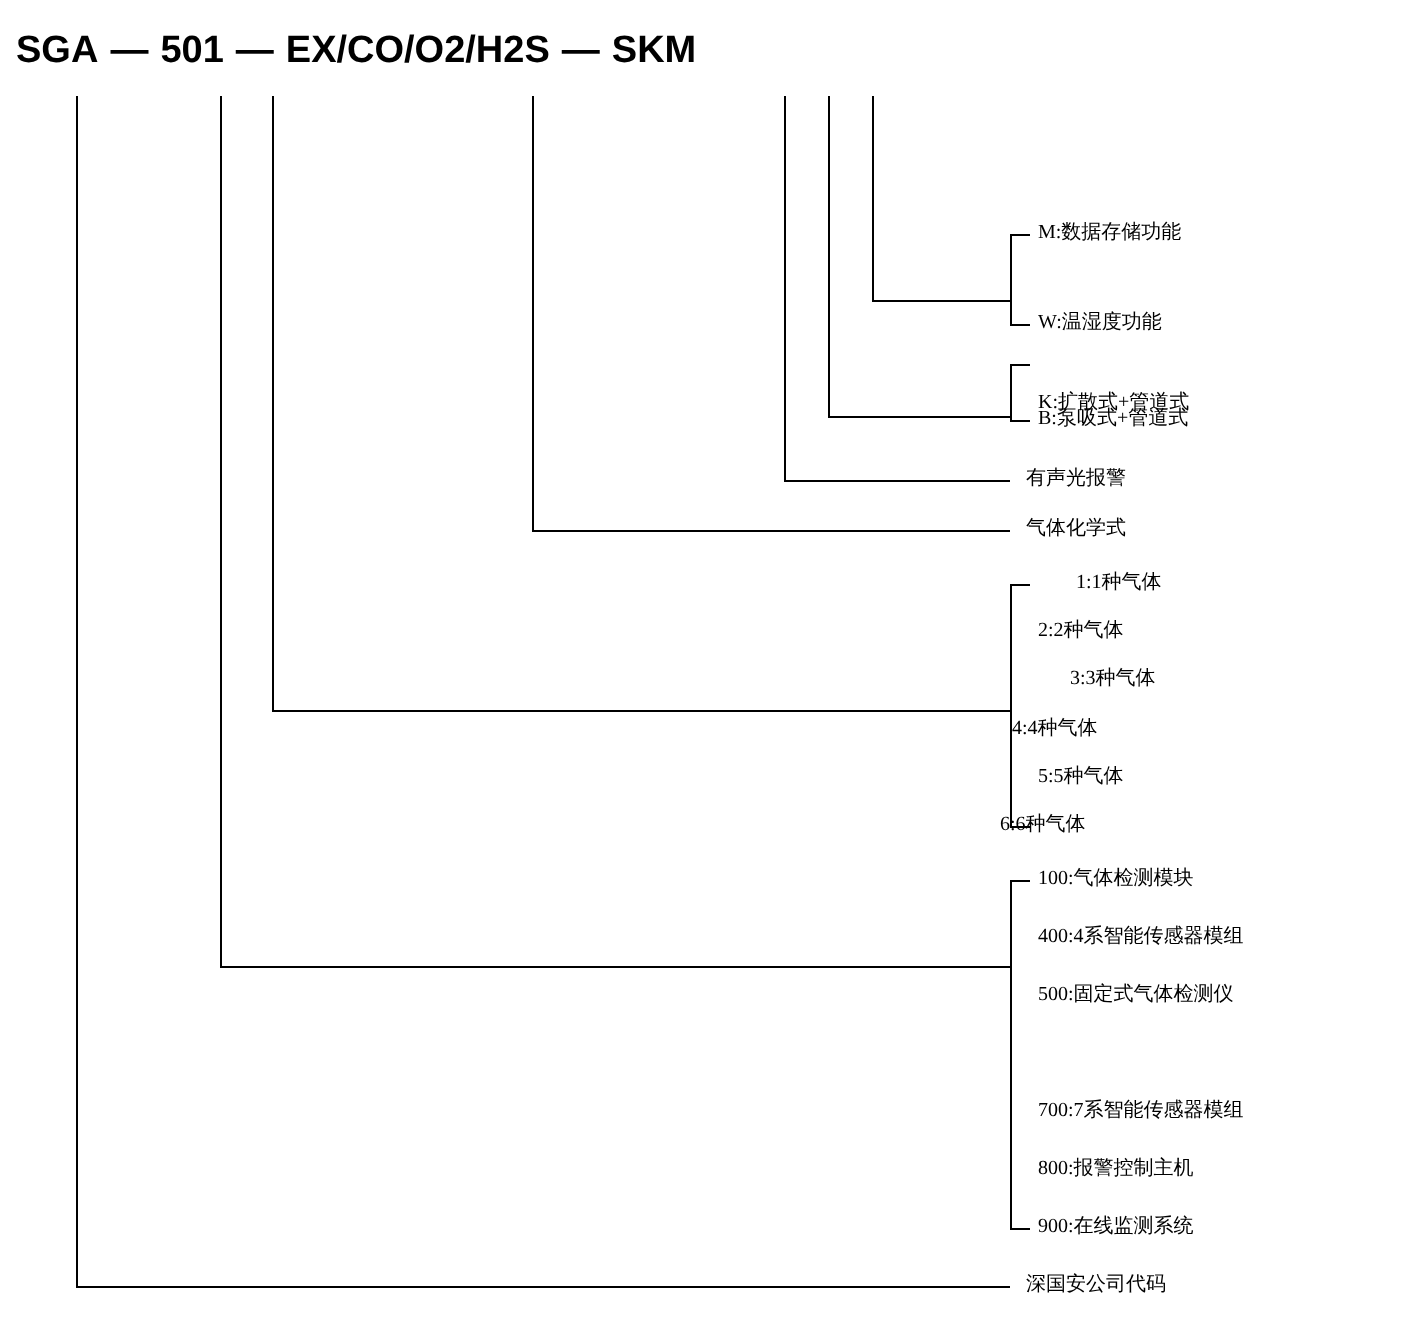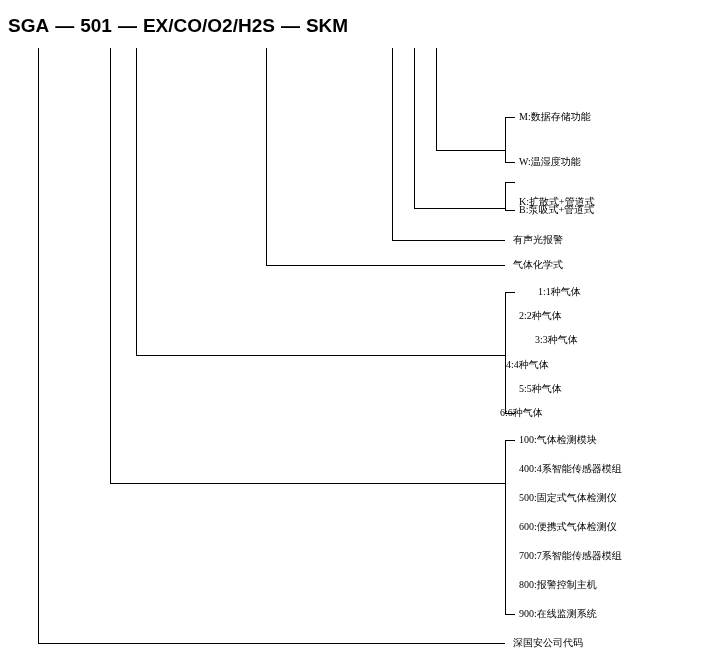--- a/index.html
+++ b/index.html
@@ -110,20 +110,19 @@
   <div class="lbl" style="left:506px; top:357px;">4:4种气体</div>
   <div class="lbl" style="left:519px; top:381px;">5:5种气体</div>
   <div class="lbl" style="left:500px; top:405px;">6:6种气体</div>
 
   <div class="vline" style="left:505px; top:440px; height:175px;"></div>
   <div class="hline" style="left:505px; top:440px; width:10px;"></div>
   <div class="hline" style="left:505px; top:614px; width:10px;"></div>
   <div class="lbl" style="left:519px; top:432px;">100:气体检测模块</div>
   <div class="lbl" style="left:519px; top:461px;">400:4系智能传感器模组</div>
   <div class="lbl" style="left:519px; top:490px;">500:固定式气体检测仪</div>
-  <div class="lbl" style="left:519px; top:519px;">600:便携式气体检测仪</div>
   <div class="lbl" style="left:519px; top:548px;">700:7系智能传感器模组</div>
   <div class="lbl" style="left:519px; top:577px;">800:报警控制主机</div>
   <div class="lbl" style="left:519px; top:606px;">900:在线监测系统</div>
 
   <div class="lbl" style="left:513px; top:635px;">深国安公司代码</div>
 
 </div>
 
 </body></html>

